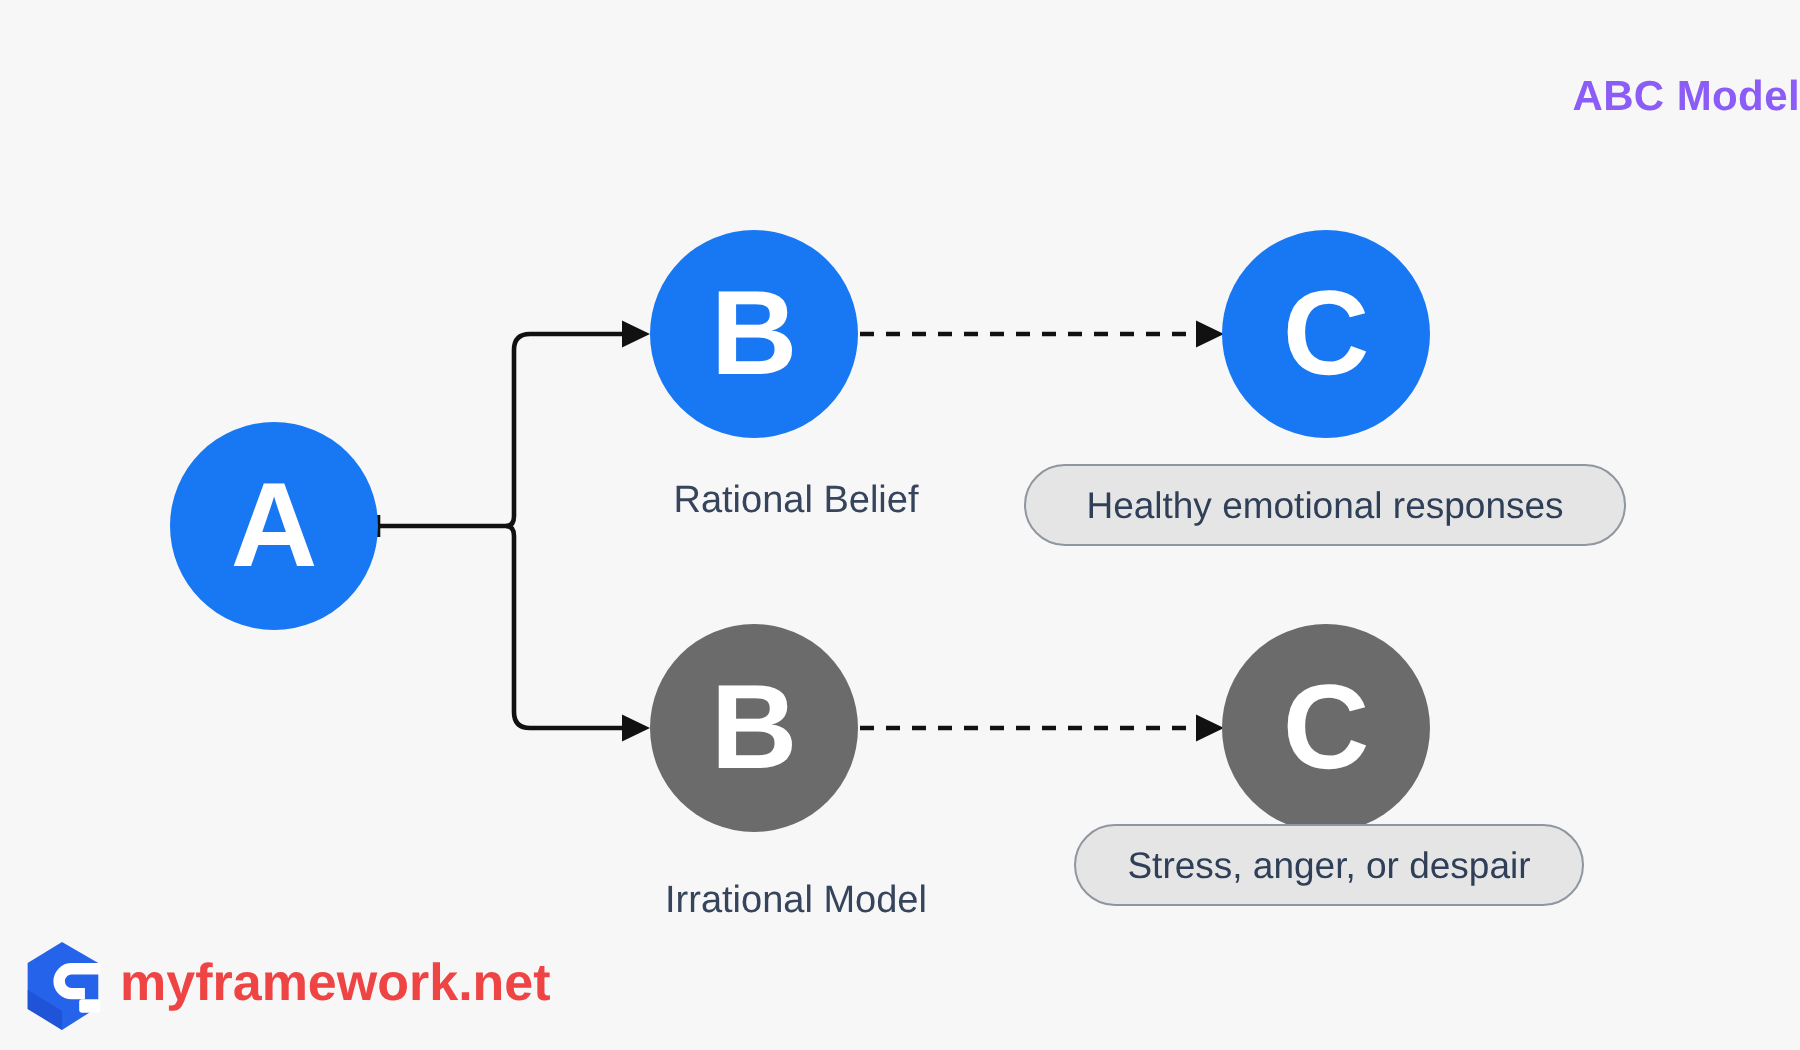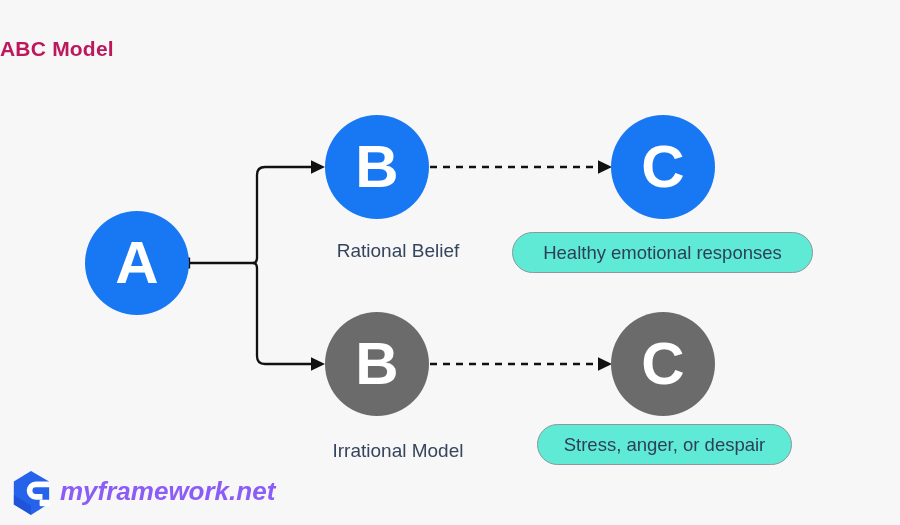--- a/index.html
+++ b/index.html
@@ -9,24 +9,24 @@
     height: 525px;
     background: #F7F7F8;
     font-family: "Liberation Sans", sans-serif;
     overflow: hidden;
   }
   .title {
     position: absolute;
     top: 37px;
     left: 0;
     width: 100%;
-    text-align: left;
+    text-align: right;
     font-size: 21px;
     font-weight: 700;
-    color: #be185d;
+    color: #8b5cf6;
     letter-spacing: 0.2px;
   }
   .connectors {
     position: absolute;
     inset: 0;
     pointer-events: none;
   }
   .node {
     position: absolute;
     width: 104px;
@@ -57,43 +57,42 @@
     padding-left: 21px;
   }
   .label-rational   { left: 257px; top: 240px; }
   .label-irrational { left: 257px; top: 440px; }
   .outcome-pill {
     position: absolute;
     box-sizing: border-box;
     height: 41px;
     border: 1.6px solid #8F969E;
     border-radius: 21px;
-    background: #5eead4;
+    background: #e5e5e5;
     color: #2F3F58;
     font-size: 18.5px;
     display: flex;
     align-items: center;
     justify-content: center;
     white-space: nowrap;
   }
   .pill-top    { left: 512px; top: 232px; width: 301px; }
-  .pill-bottom { left: 537px; top: 424px; width: 255px; }
+  .pill-bottom { left: 537px; top: 412px; width: 255px; }
   .footer {
     position: absolute;
     left: 10px;
     top: 469px;
     display: flex;
     align-items: center;
     gap: 8px;
   }
   .brand-text {
     font-size: 26px;
-    font-style: italic;
     font-weight: 700;
-    color: #8b5cf6;
+    color: #ef4444;
     padding-bottom: 4px;
   }
 </style>
 </head>
 <body>
 
 <div class="canvas">
 
   <div class="title">ABC Model</div>
 

